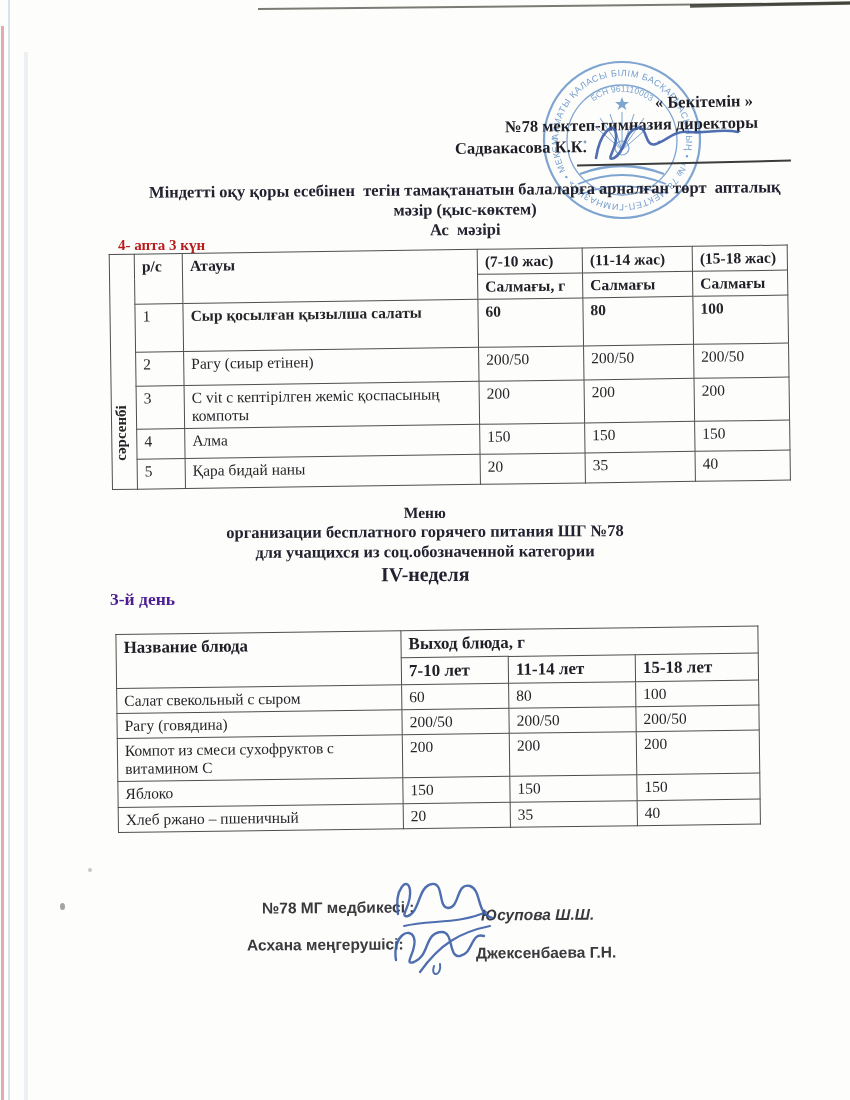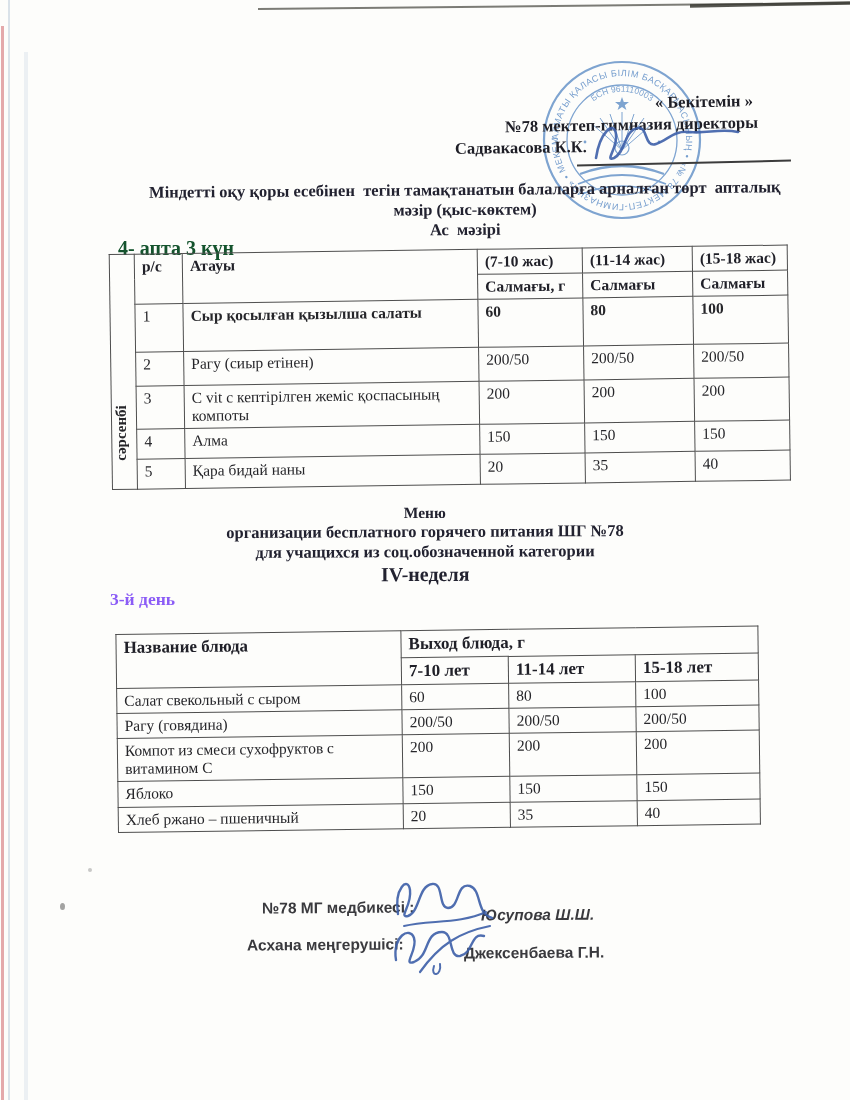--- a/index.html
+++ b/index.html
@@ -20,49 +20,49 @@
   
   .approval-line { position:absolute; font-weight:bold; font-size:16.5px; color:#1e1e26; white-space:nowrap; }
   .apv1 { left:655px; top:92px;  transform:rotate(-1deg); }
   .apv2 { left:505px; top:115px; transform:rotate(-1deg); }
   .apv3 { left:455px; top:138px; transform:rotate(-0.8deg); }
   .apv-underline { position:absolute; left:577px; top:162px; width:214px; height:2px; background:#3c3c3c; transform:rotate(-1.3deg); }
 
   
   .title-block { position:absolute; left:65px; top:180px; width:800px; text-align:center; transform:rotate(-0.5deg); }
   .title-block div { font-weight:bold; font-size:16.5px; line-height:20px; color:#222230; white-space:pre; }
-  .week-day { position:absolute; left:118px; top:237px; font-weight:bold; font-size:20px; color:#14532d;text-align:center; }
+  .week-day { position:absolute; left:118px; top:237px; font-weight:bold; font-size:15px; color:#b91c1c;text-align:center; }
 
   
   table { border-collapse:collapse; table-layout:fixed; font-size:15.5px; color:#26262a; }
   td,th { border:1.6px solid #4e4e4e; padding:3px 7px; vertical-align:top; text-align:left; font-weight:normal; overflow:hidden; }
   th { font-weight:bold; color:#202028; }
   .t1-wrap { position:absolute; left:112px; top:254px; transform:rotate(-0.8deg); transform-origin:0 100%; }
   .t2-wrap { position:absolute; left:118px; top:634px; transform:rotate(-0.75deg); transform-origin:0 100%; }
   #table1 { width:678px; }
   #table2 { width:642px; }
   .bold-row td { font-weight:bold; }
   .day-col { width:25px; }
   .day-label { position:absolute; left:74px; top:422px; width:100px; height:22px;
     transform:rotate(-90deg); font-weight:bold; font-size:15px; text-align:center; color:#26262a; }
   #table2 th { font-size:17px; }
 
   
   .menu-block { position:absolute; left:95px; top:503px; width:660px; text-align:center; transform:rotate(-0.3deg); color:#222230; }
   .menu-l1 { font-weight:bold; font-size:15.5px; line-height:19px; }
   .menu-l2, .menu-l3 { font-weight:bold; font-size:16.5px; line-height:20px; }
   .menu-l4 { font-weight:bold; font-size:20px; line-height:25px; }
-  .day2 { position:absolute; left:110px; top:589px; font-weight:bold; font-size:17.5px; color:#8b5cf6; }
+  .day2 { position:absolute; left:110px; top:589px; font-weight:bold; font-size:17.5px; color:#4c1d95; }
 
   
   .sig-label { position:absolute; font-family:"Liberation Sans", sans-serif; font-weight:bold; font-size:15.5px; color:#3a3a3e; white-space:nowrap; transform:rotate(-0.4deg); }
   .sigl1 { left:262px; top:899px; }
   .sign1 { left:481px; top:906px;font-style:italic; }
   .sigl2 { left:247px; top:936px; }
-  .sign2 { left:464px; top:944px; }
+  .sign2 { left:476px; top:944px; }
 
   .stamp { position:absolute; left:522px; top:42px; mix-blend-mode:multiply; filter:blur(0.3px); }
   svg { display:block; }
 </style>
 </head>
 <body>
 
 <div id="sheet">
 
   <div class="edge-red"></div>

